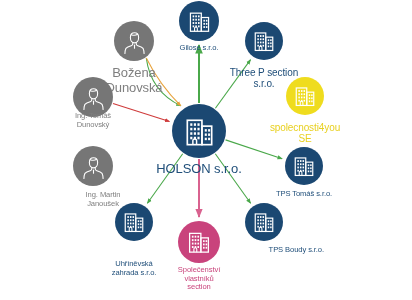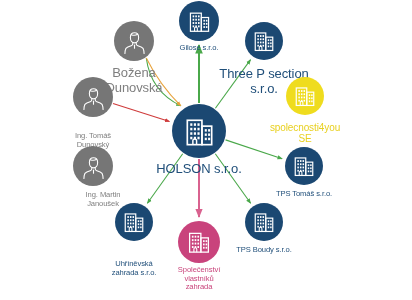--- a/index.html
+++ b/index.html
@@ -149,21 +149,21 @@
             <rect x="25.4" y="22.0" width="2.1" height="2.5"></rect>
             <rect x="28.8" y="22.0" width="2.1" height="2.5"></rect>
             <rect x="25.4" y="26.4" width="2.1" height="2.5"></rect>
             <rect x="28.8" y="26.4" width="2.1" height="2.5"></rect>
           </g>
           <g fill="none" stroke="#ffffff" stroke-width="1.5">
             <path d="M13.2 33.5 v-4.0 a1.9 1.9 0 0 1 3.8 0 v4.0"></path>
           </g>
         </svg>
       </div>
-      <div class="node-label lbl-navy" style="left: 204px; top: 67px; width: 120px; font-size: 13px;">Three P section
+      <div class="node-label lbl-navy" style="left: 204px; top: 67px; width: 120px; font-size: 10px;">Three P section
 s.r.o.</div>
       <div class="node-circle" style="left: 286px; top: 77px; width: 38px; height: 38px; background: rgb(239, 220, 30);">
         <svg class="icon" width="28" height="28" viewBox="0 0 40 40">
           <g fill="none" stroke="#ffffff" stroke-width="1.7">
             <rect x="7.5" y="8.5" width="15" height="25"></rect>
             <rect x="22.5" y="14.5" width="10" height="19"></rect>
           </g>
           <g fill="#ffffff">
             <rect x="10.5" y="11.6" width="2.2" height="2.6"></rect>
             <rect x="14.2" y="11.6" width="2.2" height="2.6"></rect>
@@ -247,21 +247,21 @@
             <rect x="25.4" y="22.0" width="2.1" height="2.5"></rect>
             <rect x="28.8" y="22.0" width="2.1" height="2.5"></rect>
             <rect x="25.4" y="26.4" width="2.1" height="2.5"></rect>
             <rect x="28.8" y="26.4" width="2.1" height="2.5"></rect>
           </g>
           <g fill="none" stroke="#ffffff" stroke-width="1.5">
             <path d="M13.2 33.5 v-4.0 a1.9 1.9 0 0 1 3.8 0 v4.0"></path>
           </g>
         </svg>
       </div>
-      <div class="node-label lbl-navy" style="left: 204px; top: 246px; width: 120px; font-size: 7.6px;">TPS Boudy s.r.o.</div>
+      <div class="node-label lbl-navy" style="left: 204px; top: 246px; width: 120px; font-size: 7.6px; text-align: right;">TPS Boudy s.r.o.</div>
       <div class="node-circle" style="left: 178px; top: 221px; width: 42px; height: 42px; background: rgb(201, 67, 124);">
         <svg class="icon" width="30" height="30" viewBox="0 0 40 40">
           <g fill="none" stroke="#ffffff" stroke-width="1.7">
             <rect x="7.5" y="8.5" width="15" height="25"></rect>
             <rect x="22.5" y="14.5" width="10" height="19"></rect>
           </g>
           <g fill="#ffffff">
             <rect x="10.5" y="11.6" width="2.2" height="2.6"></rect>
             <rect x="14.2" y="11.6" width="2.2" height="2.6"></rect>
             <rect x="17.9" y="11.6" width="2.2" height="2.6"></rect>
@@ -281,21 +281,21 @@
             <rect x="25.4" y="26.4" width="2.1" height="2.5"></rect>
             <rect x="28.8" y="26.4" width="2.1" height="2.5"></rect>
           </g>
           <g fill="none" stroke="#ffffff" stroke-width="1.5">
             <path d="M13.2 33.5 v-4.0 a1.9 1.9 0 0 1 3.8 0 v4.0"></path>
           </g>
         </svg>
       </div>
       <div class="node-label lbl-pink" style="left: 139px; top: 266px; width: 120px; font-size: 7.6px;">Společenství
 vlastníků
-zahrada</div>
+section</div>
       <div class="node-circle" style="left: 115px; top: 203px; width: 38px; height: 38px; background: rgb(27, 72, 114);">
         <svg class="icon" width="28" height="28" viewBox="0 0 40 40">
           <g fill="none" stroke="#ffffff" stroke-width="1.7">
             <rect x="7.5" y="8.5" width="15" height="25"></rect>
             <rect x="22.5" y="14.5" width="10" height="19"></rect>
           </g>
           <g fill="#ffffff">
             <rect x="10.5" y="11.6" width="2.2" height="2.6"></rect>
             <rect x="14.2" y="11.6" width="2.2" height="2.6"></rect>
             <rect x="17.9" y="11.6" width="2.2" height="2.6"></rect>
@@ -339,21 +339,21 @@
         <svg class="icon" width="29" height="29" viewBox="0 0 40 40">
           <g fill="none" stroke="#ffffff" stroke-width="1.5" stroke-linecap="round" stroke-linejoin="round">
             <path d="M14.3 14.6 c0 -4.2 2.3 -6.6 5.7 -6.6 c3.4 0 5.7 2.4 5.7 6.6 c0 4.1 -2.4 7.3 -5.7 7.3 c-3.3 0 -5.7 -3.2 -5.7 -7.3 z"></path>
             <path d="M15.6 10.6 c2.6 1.0 6.3 1.0 8.8 -0.6"></path>
             <path d="M17.6 21.3 l0 2.3 c0 1.2 -0.8 1.9 -2.2 2.4 l-4.6 1.7 c-2.3 0.9 -3.5 2.6 -3.7 5.2 l-0.3 3.6"></path>
             <path d="M22.4 21.3 l0 2.3 c0 1.2 0.8 1.9 2.2 2.4 l4.6 1.7 c2.3 0.9 3.5 2.6 3.7 5.2 l0.3 3.6"></path>
             <path d="M20 25.0 l0 4.2"></path>
           </g>
         </svg>
       </div>
-      <div class="node-label lbl-gray" style="left: 33px; top: 132px; width: 120px; font-size: 7.6px;">Ing. Tomáš
+      <div class="node-label lbl-gray" style="left: 33px; top: 112px; width: 120px; font-size: 7.6px;">Ing. Tomáš
 Dunovský</div>
       <div class="node-circle" style="left: 73px; top: 146px; width: 40px; height: 40px; background: rgb(118, 118, 118);">
         <svg class="icon" width="29" height="29" viewBox="0 0 40 40">
           <g fill="none" stroke="#ffffff" stroke-width="1.5" stroke-linecap="round" stroke-linejoin="round">
             <path d="M14.3 14.6 c0 -4.2 2.3 -6.6 5.7 -6.6 c3.4 0 5.7 2.4 5.7 6.6 c0 4.1 -2.4 7.3 -5.7 7.3 c-3.3 0 -5.7 -3.2 -5.7 -7.3 z"></path>
             <path d="M15.6 10.6 c2.6 1.0 6.3 1.0 8.8 -0.6"></path>
             <path d="M17.6 21.3 l0 2.3 c0 1.2 -0.8 1.9 -2.2 2.4 l-4.6 1.7 c-2.3 0.9 -3.5 2.6 -3.7 5.2 l-0.3 3.6"></path>
             <path d="M22.4 21.3 l0 2.3 c0 1.2 0.8 1.9 2.2 2.4 l4.6 1.7 c2.3 0.9 3.5 2.6 3.7 5.2 l0.3 3.6"></path>
             <path d="M20 25.0 l0 4.2"></path>
           </g>

